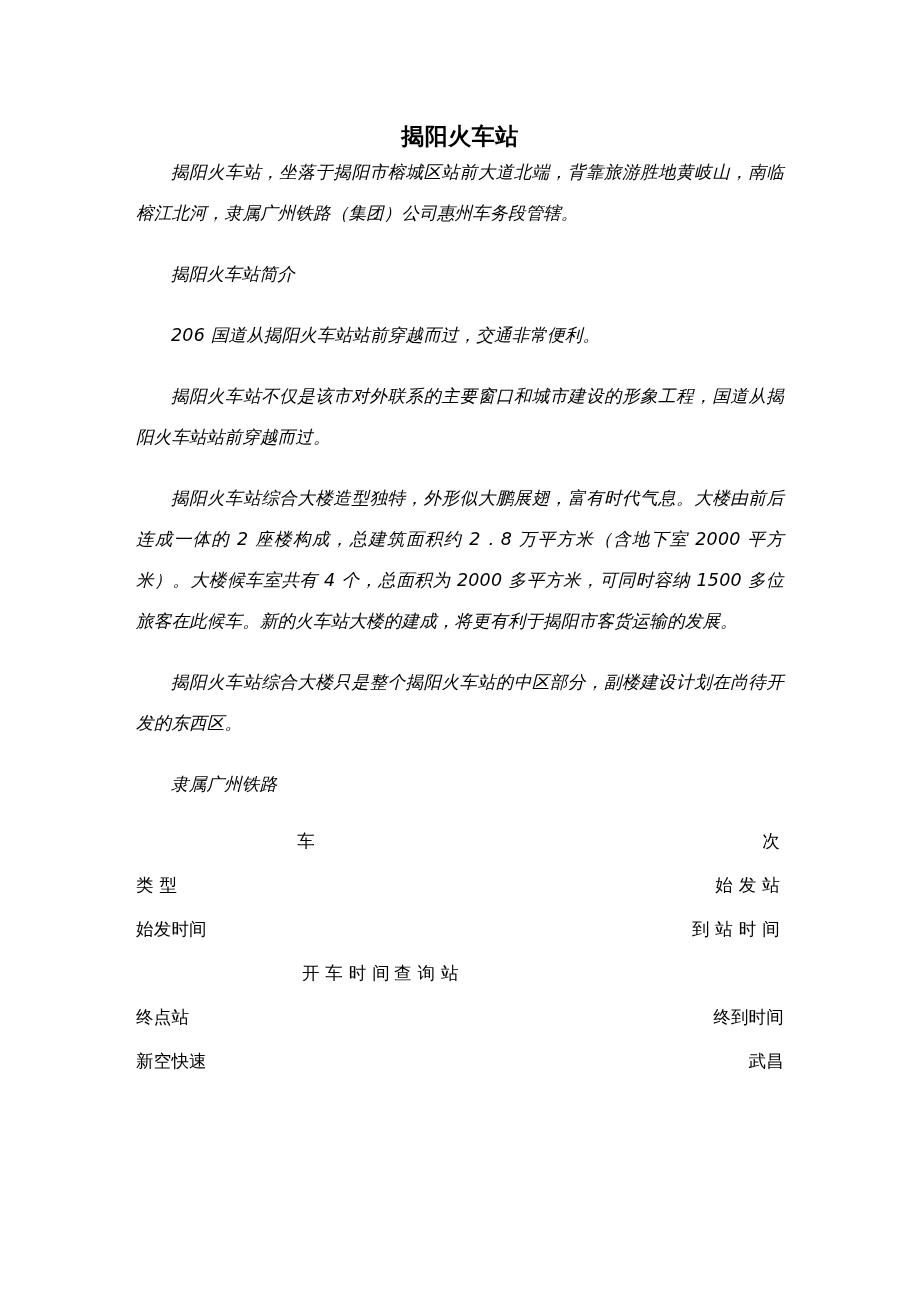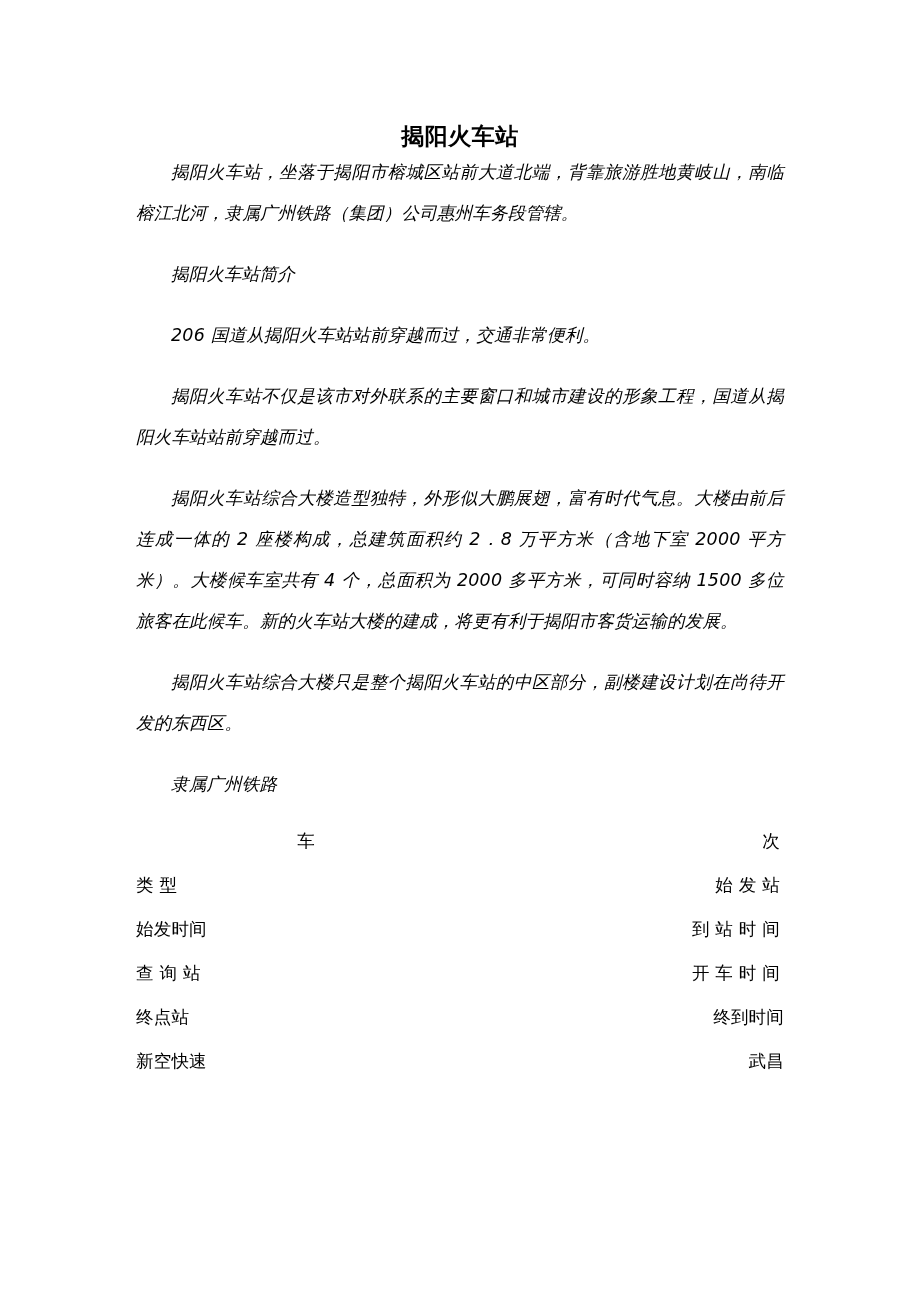--- a/index.html
+++ b/index.html
@@ -124,22 +124,22 @@
         <div class="cell c-left">类 型</div>
         <div class="cell c-right">始 发 站</div>
       </div>
 
       <div class="sched-row">
         <div class="cell c-left">始发时间</div>
         <div class="cell c-right">到 站 时 间</div>
       </div>
 
       <div class="sched-row">
+        <div class="cell c-right">开 车 时 间</div>
         <div class="cell c-left">查 询 站</div>
-        <div class="cell c-right">开 车 时 间</div>
       </div>
 
       <div class="sched-row">
         <div class="cell c-mid">终点站</div>
         <div class="cell c-mid2">终到时间</div>
       </div>
 
       <div class="sched-row">
         <div class="cell c-mid">新空快速</div>
         <div class="cell c-mid2">武昌</div>

